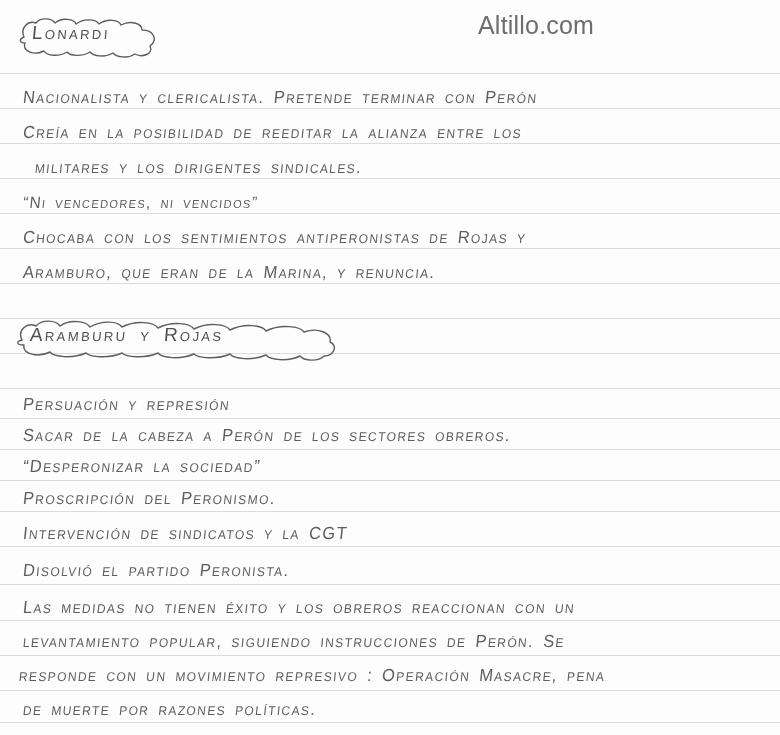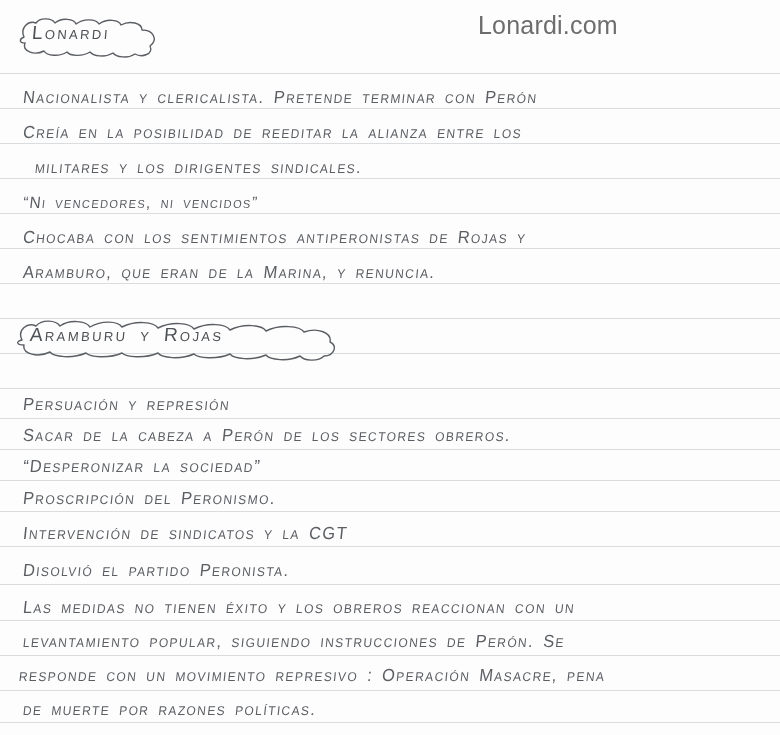--- a/index.html
+++ b/index.html
@@ -121,21 +121,21 @@
     <div class="rule" style="top:480px"></div>
     <div class="rule" style="top:511px"></div>
     <div class="rule" style="top:546px"></div>
     <div class="rule" style="top:584px"></div>
     <div class="rule" style="top:620px"></div>
     <div class="rule" style="top:655px"></div>
     <div class="rule" style="top:690px"></div>
     <div class="rule" style="top:722px"></div>
   </div>
 
-  <div class="watermark">Lonardi.com</div>
+  <div class="watermark">Altillo.com</div>
 
   <div class="bubble-wrap" style="left:14px; top:16px;">
     <div class="bubble">
       <svg width="150" height="42" viewBox="0 0 150 42" fill="none" aria-hidden="true">
         <path d="M10 21 C6 12, 14 4, 22 7 C26 1, 38 2, 41 7 C48 1, 60 3, 62 8 C70 2, 82 3, 85 8 C93 2, 105 4, 107 9 C116 4, 128 7, 128 14 C140 14, 144 24, 136 30 C140 38, 128 42, 121 38 C114 43, 102 41, 99 37 C91 42, 79 40, 76 36 C68 41, 56 40, 53 36 C45 41, 33 40, 30 35 C20 40, 8 35, 11 27 C5 27, 5 23, 10 21 Z" stroke="#5b5e63" stroke-width="1.4" fill="none" stroke-linecap="round" stroke-linejoin="round"></path>
       </svg>
       <span class="btext">Lonardi</span>
     </div>
   </div>
 

